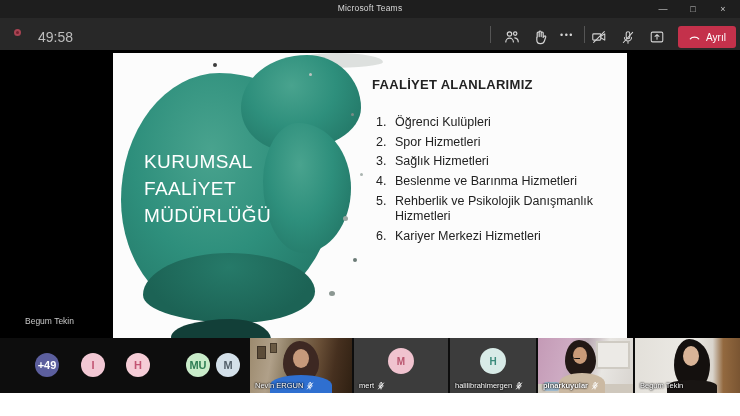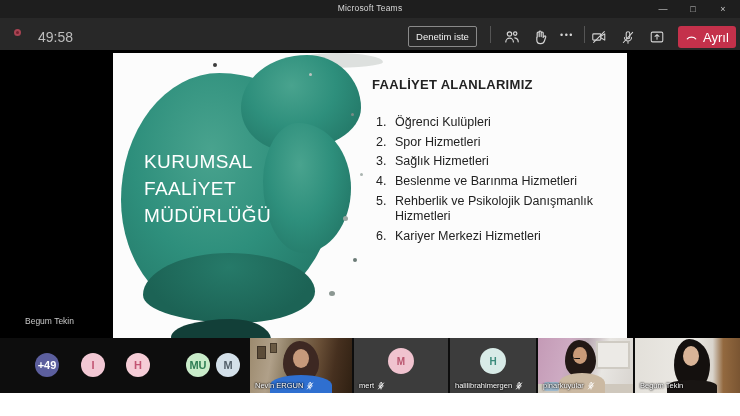--- a/index.html
+++ b/index.html
@@ -18,21 +18,21 @@
   .rec-dot { position:absolute; left:14px; top:11px; width:7px; height:7px; border-radius:50%; background:#71212e; border:2px solid #a84352; }
   .timer { position:absolute; left:38px; top:11px; font-size:14px; color:#bdbdbd; }
   .btn-request { position:absolute; left:408px; top:8px; width:69px; height:21px; background:transparent; border:1px solid #8a8a8a; border-radius:2px; color:#efefef; font-size:9.5px; display:flex; align-items:center; justify-content:center; font-family:inherit; }
   .tb-sep { position:absolute; top:8px; width:1px; height:17px; background:#555; }
   .sep1 { left:490px; } .sep2 { left:584px; }
   .tb-icon { position:absolute; top:10px; width:17px; height:17px; display:flex; align-items:center; justify-content:center; }
   .tb-icon svg { width:16px; height:16px; stroke:#d4d4d4; fill:none; stroke-width:1.2; stroke-linecap:round; stroke-linejoin:round; }
   .ic-people { left:503px; } .ic-hand { left:531px; }
   .ic-more { left:556px; top:8px; width:22px; color:#d4d4d4; font-size:9px; letter-spacing:1.5px; }
   .ic-cam { left:590px; } .ic-mic { left:619px; } .ic-share { left:648px; }
-  .btn-leave { position:absolute; left:678px; top:8px; width:58px; height:22px; background:var(--accent-red,#c4314b); border:none; border-radius:3px; color:#ffffff; font-size:13px; display:flex; align-items:center; justify-content:center; gap:5px; font-family:inherit; }
+  .btn-leave { position:absolute; left:678px; top:8px; width:58px; height:22px; background:var(--accent-red,#c4314b); border:none; border-radius:3px; color:#ffffff; font-size:10px; display:flex; align-items:center; justify-content:center; gap:5px; font-family:inherit; }
   .btn-leave svg { width:13px; height:7px; stroke:#ffffff; fill:none; stroke-width:1.8; stroke-linecap:round; }
 
   
   .stage { position:absolute; left:0; top:50px; width:740px; height:288px; background:#000000; }
   .stage-label { position:absolute; left:25px; top:266px; font-size:8.5px; color:#c9c9c9; }
 
   
   .slide { position:absolute; left:113px; top:3px; width:514px; height:285px; background:#fcfcfc; overflow:hidden; }
   .blob, .blob2, .blob3, .blob4 { position:absolute; background:radial-gradient(ellipse at 42% 32%, #49a38e 0%, var(--teal,#2e8f7c) 45%, #1e6d5e 100%); }
   .blob  { left:8px;  top:20px;  width:214px; height:244px; border-radius:46% 54% 55% 45% / 52% 46% 54% 48%; }
@@ -56,21 +56,21 @@
   .slide-item .num { width:19px; flex:none; }
   .slide-item .txt { width:228px; }
 
   
   .strip { position:absolute; left:0; top:338px; width:740px; height:55px; background:#0d0d0d; }
   .ovf-avatar { position:absolute; top:15px; width:24px; height:24px; border-radius:50%; display:flex; align-items:center; justify-content:center; font-size:11px; font-weight:bold; }
   .oa0 { left:35px; } .oa1 { left:81px; } .oa2 { left:126px; } .oa3 { left:186px; } .oa4 { left:216px; }
   .tile { position:absolute; top:0; height:55px; overflow:hidden; }
   .tile-avatarbg { background:var(--tile-gray,#3c3c3c); }
   .t-nevin { left:250px; width:102px; } .t-mert { left:354px; width:94px; }
-  .t-halil { left:450px; width:86px; } .t-pinar { left:538px; width:95px; }
+  .t-halil { left:450px; width:86px; } .t-pinar { left:538px; width:95px;font-weight:bold; }
   .t-begum { left:635px; width:105px; }
   .tile-circle { position:absolute; left:50%; top:10px; transform:translateX(-50%); width:26px; height:26px; border-radius:50%; display:flex; align-items:center; justify-content:center; font-size:10px; font-weight:bold; }
   .tile-label { position:absolute; left:5px; bottom:3px; display:flex; align-items:center; gap:3px; color:#ffffff; font-size:7.5px; text-shadow:0 0 2px #000, 0 0 2px #000; white-space:nowrap; }
   .tile-label svg { width:8px; height:8px; stroke:#ffffff; fill:none; stroke-width:.9; stroke-linecap:round; flex:none; }
 
   
   .v-nevin { background:linear-gradient(100deg,#9c8a6e 0%,#b0a089 22%,#8a7a60 38%,#6b5138 62%,#46301f 80%,#2f2012 100%); }
   .v-nevin .frame1 { position:absolute; left:7px; top:8px; width:9px; height:13px; background:#5c4c38; border:1px solid #3e3226; }
   .v-nevin .frame2 { position:absolute; left:20px; top:5px; width:7px; height:10px; background:#6a5a44; border:1px solid #463a2b; }
   .v-nevin .hair { position:absolute; left:33px; top:3px; width:36px; height:42px; background:#3d2822; border-radius:46% 54% 50% 50% / 55% 55% 45% 45%; }
@@ -101,21 +101,20 @@
     <div class="win-controls">
       <span>—</span>
       <span>□</span>
       <span>×</span>
     </div>
   </div>
 
   <div class="toolbar">
     <div class="rec-dot"></div>
     <div class="timer">49:58</div>
-    <button class="btn-request">Denetim iste</button>
     <div class="tb-sep sep1"></div>
     <div class="tb-icon ic-people">
       <svg viewBox="0 0 16 16">
           <circle cx="5.5" cy="5" r="2.2"></circle>
           <path d="M1.8 13c0-2.1 1.7-3.8 3.8-3.8S9.4 10.9 9.4 13"></path>
           <circle cx="11.2" cy="4.6" r="1.7"></circle>
           <path d="M10.8 8.9c1.9.3 3.4 1.9 3.4 3.9"></path>
         </svg>
     </div>
     <div class="tb-icon ic-hand">

